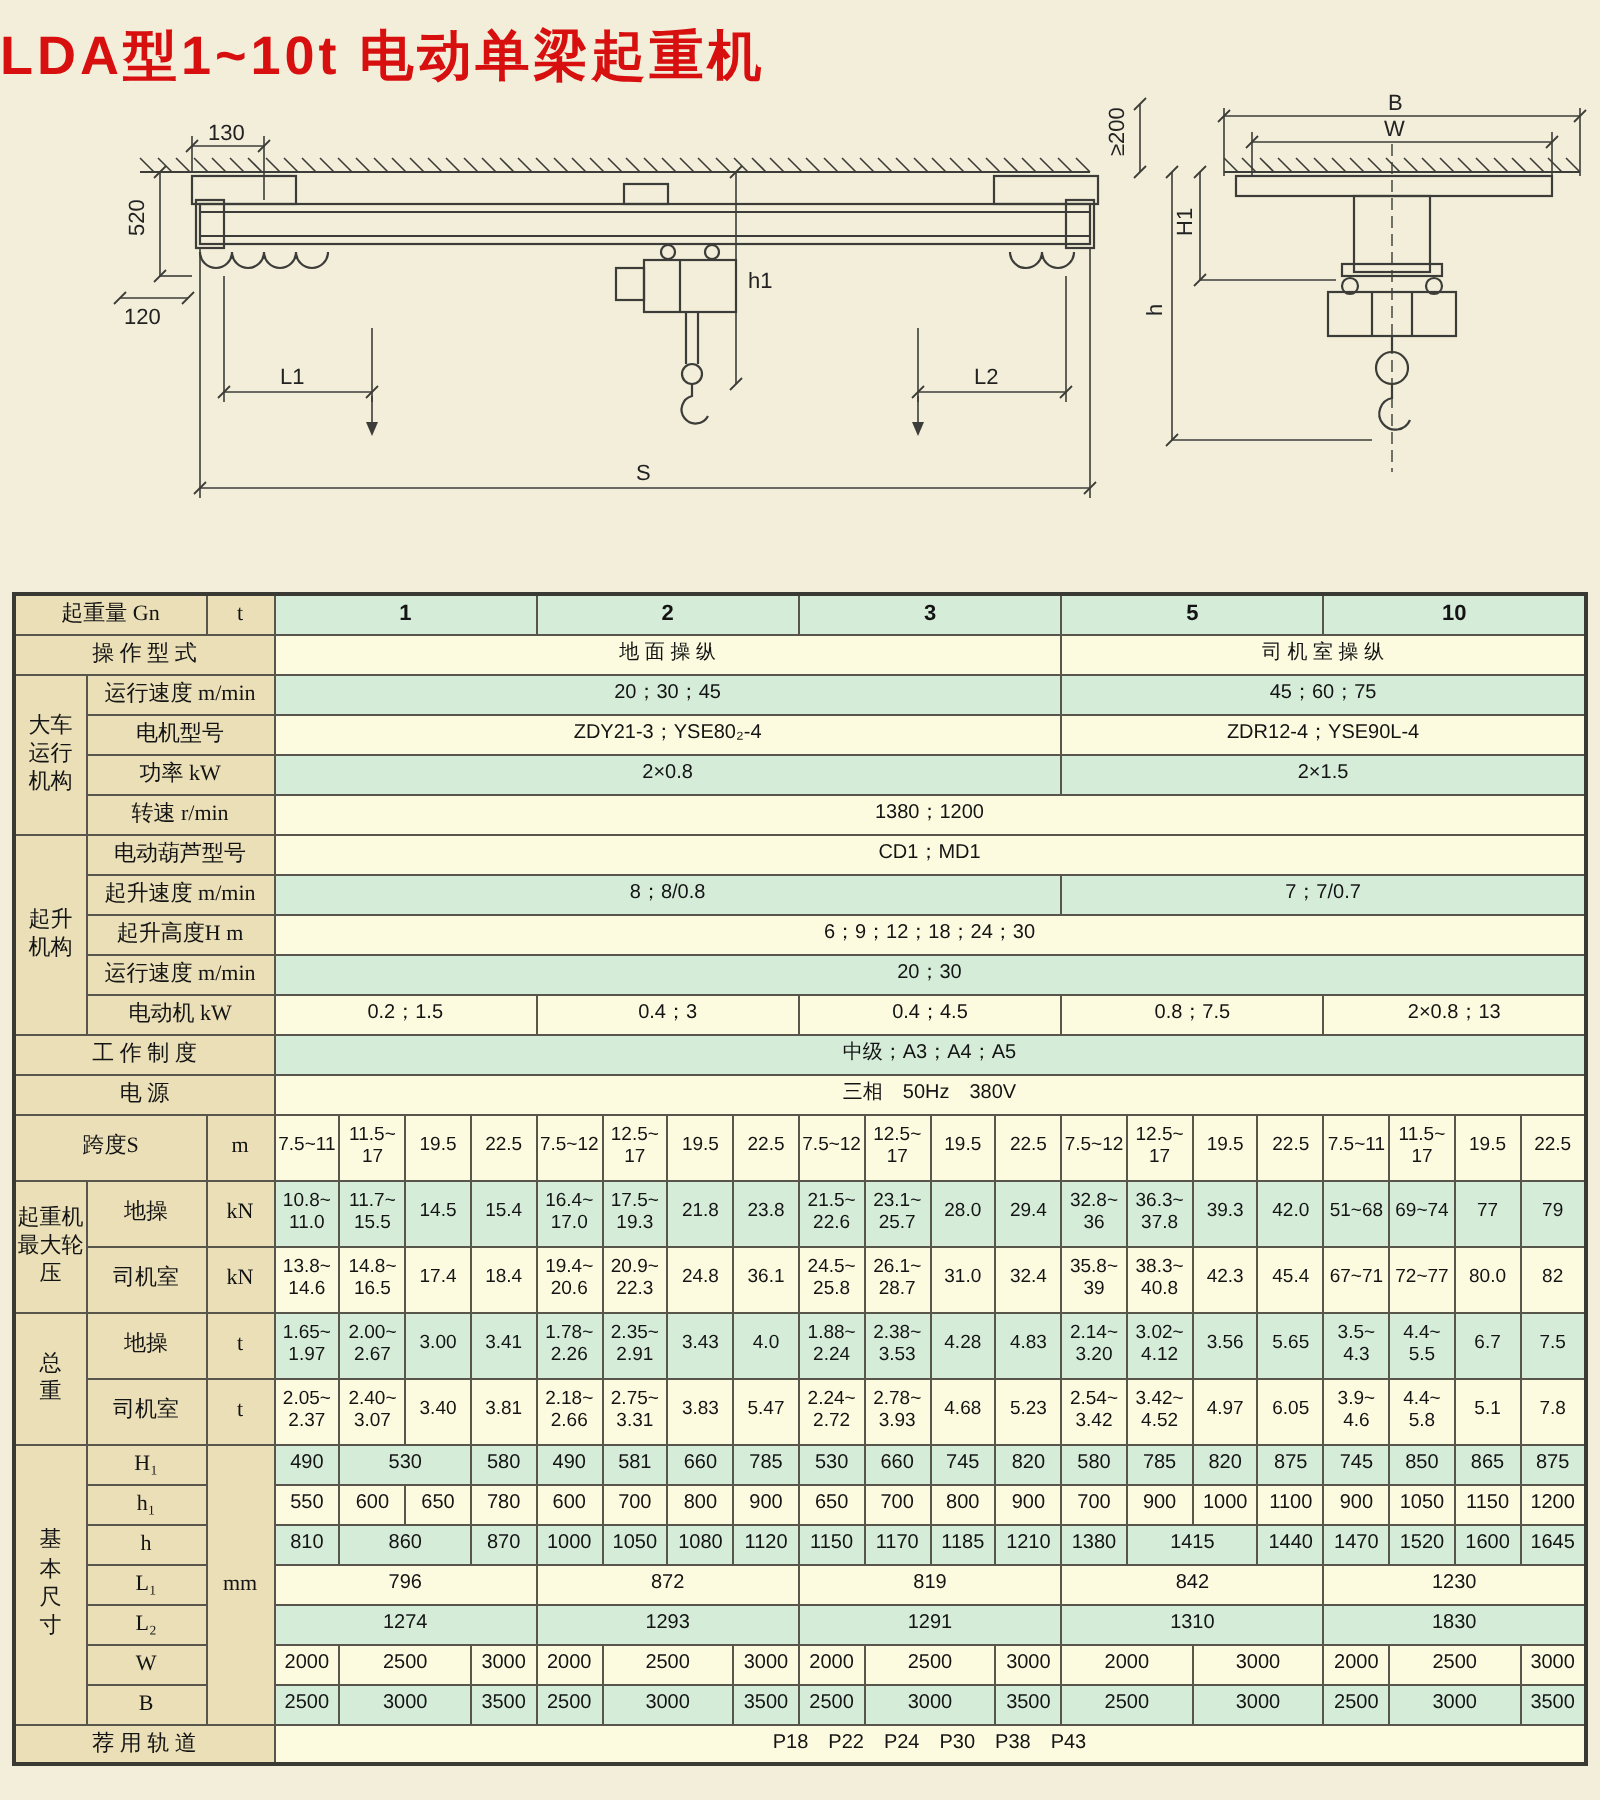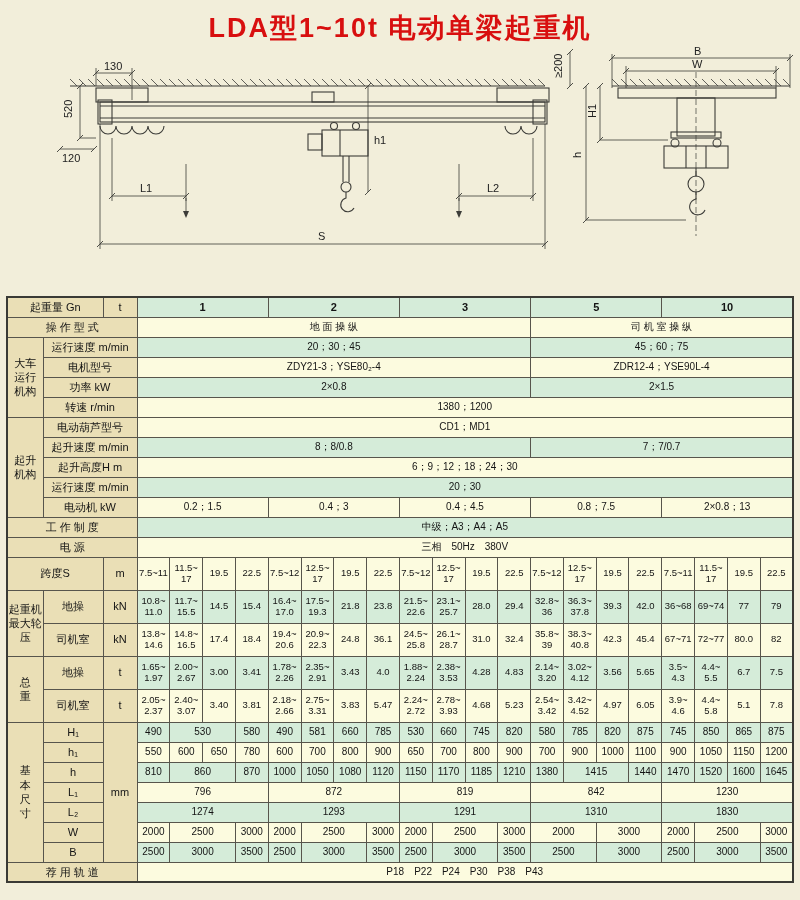--- a/index.html
+++ b/index.html
@@ -3,21 +3,20 @@
 <meta charset="utf-8">
 <style>
   html,body{margin:0;padding:0;}
   body{
     width:800px;height:900px;
     background:#f2eeda;
     font-family:"Liberation Sans", sans-serif;
     color:#141414;
   }
   .title{
-    text-align:center;
     font-size:27px;
     font-weight:bold;
     color:#d80f0f;
     letter-spacing:2px;
     padding-top:10px;
   }
   svg{display:block;margin:0 auto;}
   table{
     border-collapse:collapse;
     table-layout:fixed;
@@ -27,21 +26,21 @@
   }
   td{
     border:1px solid #57554c;
     text-align:center;
     vertical-align:middle;
     padding:0;
     font-size:10px;
     line-height:1.12;
     overflow:hidden;
   }
-  td.lbl,td.unit,td.grp{background:#eadfb6;font-size:11px;}
+  td.lbl,td.unit,td.grp{background:#eadfb6;font-size:11px;font-family:Liberation Serif, serif;}
   td.grp{line-height:1.3;}
   tr.y td.d{background:#fcfbdf;}
   tr.g td.d{background:#d5ecd9;}
   tr{height:20px;}
   tr.tall{height:33px;}
   tr.tall td.d{font-size:9.5px;}
   tr.first td.d{font-size:11px;font-weight:bold;}
 </style>
 </head>
 <body>
@@ -363,21 +362,21 @@
         <td class="d">21.8</td>
         <td class="d">23.8</td>
         <td class="d">21.5~<br>22.6</td>
         <td class="d">23.1~<br>25.7</td>
         <td class="d">28.0</td>
         <td class="d">29.4</td>
         <td class="d">32.8~<br>36</td>
         <td class="d">36.3~<br>37.8</td>
         <td class="d">39.3</td>
         <td class="d">42.0</td>
-        <td class="d">36~68</td>
+        <td class="d">51~68</td>
         <td class="d">69~74</td>
         <td class="d">77</td>
         <td class="d">79</td>
       </tr>
       <tr class="y tall">
         <td class="lbl">司机室</td>
         <td class="unit">kN</td>
         <td class="d">13.8~<br>14.6</td>
         <td class="d">14.8~<br>16.5</td>
         <td class="d">17.4</td>

